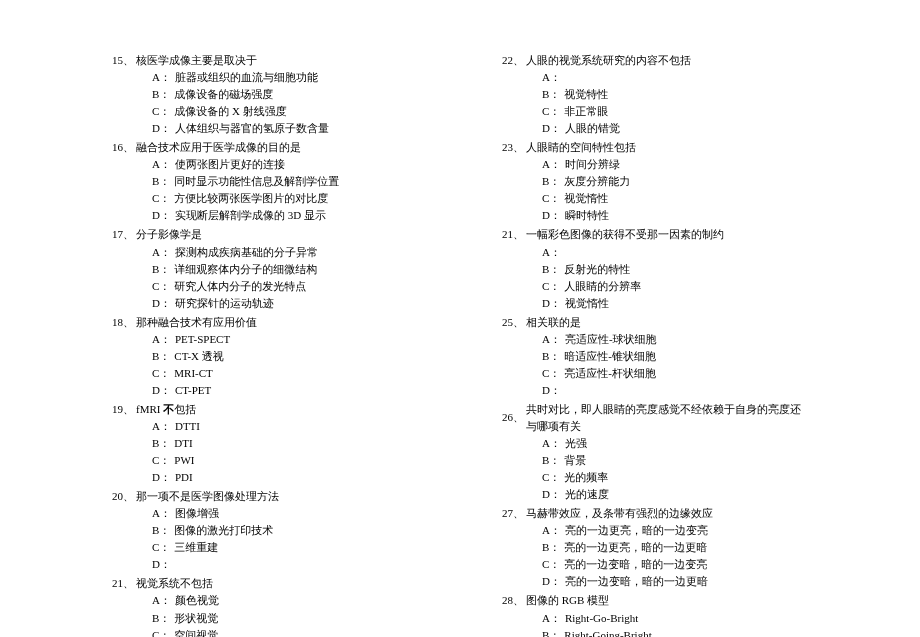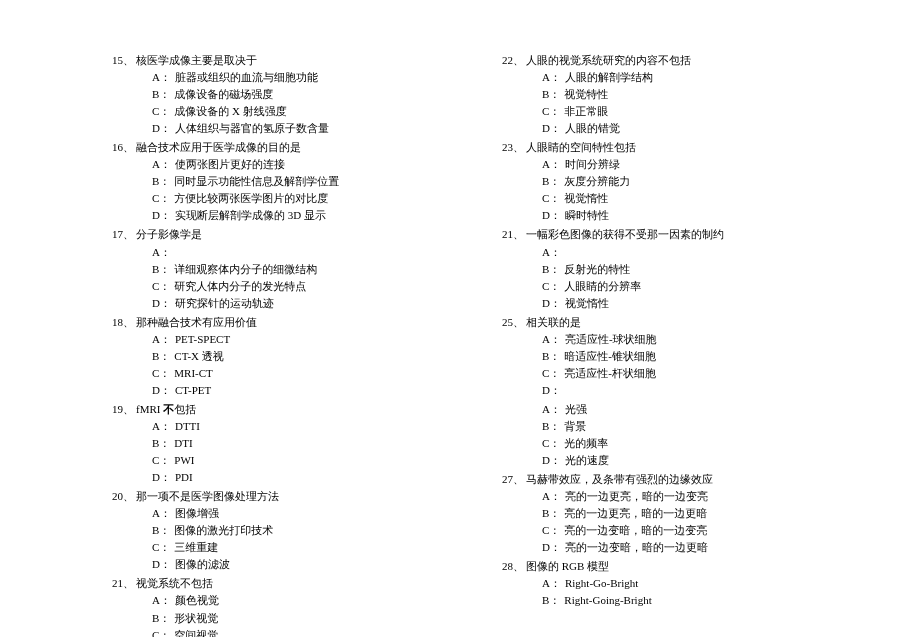--- a/index.html
+++ b/index.html
@@ -103,20 +103,21 @@
           <span class="opt-text">实现断层解剖学成像的 3D 显示</span>
         </div>
       </div>
       <div class="question">
         <div class="q-stem">
           <span class="q-num">17、</span>
           <span class="q-text">分子影像学是</span>
         </div>
         <div class="opt">
           <span class="opt-label">A：</span>
+          <span class="opt-text">探测构成疾病基础的分子异常</span>
         </div>
         <div class="opt">
           <span class="opt-label">B：</span>
           <span class="opt-text">详细观察体内分子的细微结构</span>
         </div>
         <div class="opt">
           <span class="opt-label">C：</span>
           <span class="opt-text">研究人体内分子的发光特点</span>
         </div>
         <div class="opt">
@@ -180,21 +181,20 @@
         <div class="opt">
           <span class="opt-label">B：</span>
           <span class="opt-text">图像的激光打印技术</span>
         </div>
         <div class="opt">
           <span class="opt-label">C：</span>
           <span class="opt-text">三维重建</span>
         </div>
         <div class="opt">
           <span class="opt-label">D：</span>
-          <span class="opt-text">图像的滤波</span>
         </div>
       </div>
       <div class="question">
         <div class="q-stem">
           <span class="q-num">21、</span>
           <span class="q-text">视觉系统不包括</span>
         </div>
         <div class="opt">
           <span class="opt-label">A：</span>
           <span class="opt-text">颜色视觉</span>
@@ -210,21 +210,20 @@
       </div>
     </div>
   <div class="column" id="col-right">
       <div class="question">
         <div class="q-stem">
           <span class="q-num">22、</span>
           <span class="q-text">人眼的视觉系统研究的内容不包括</span>
         </div>
         <div class="opt">
           <span class="opt-label">A：</span>
-          <span class="opt-text">人眼的解剖学结构</span>
         </div>
         <div class="opt">
           <span class="opt-label">B：</span>
           <span class="opt-text">视觉特性</span>
         </div>
         <div class="opt">
           <span class="opt-label">C：</span>
           <span class="opt-text">非正常眼</span>
         </div>
         <div class="opt">
@@ -290,20 +289,24 @@
         </div>
         <div class="opt">
           <span class="opt-label">C：</span>
           <span class="opt-text">亮适应性-杆状细胞</span>
         </div>
         <div class="opt">
           <span class="opt-label">D：</span>
         </div>
       </div>
       <div class="question">
+        <div class="q-stem">
+          <span class="q-num">26、</span>
+          <span class="q-text">共时对比，即人眼睛的亮度感觉不经依赖于自身的亮度还与哪项有关</span>
+        </div>
         <div class="opt">
           <span class="opt-label">A：</span>
           <span class="opt-text">光强</span>
         </div>
         <div class="opt">
           <span class="opt-label">B：</span>
           <span class="opt-text">背景</span>
         </div>
         <div class="opt">
           <span class="opt-label">C：</span>

